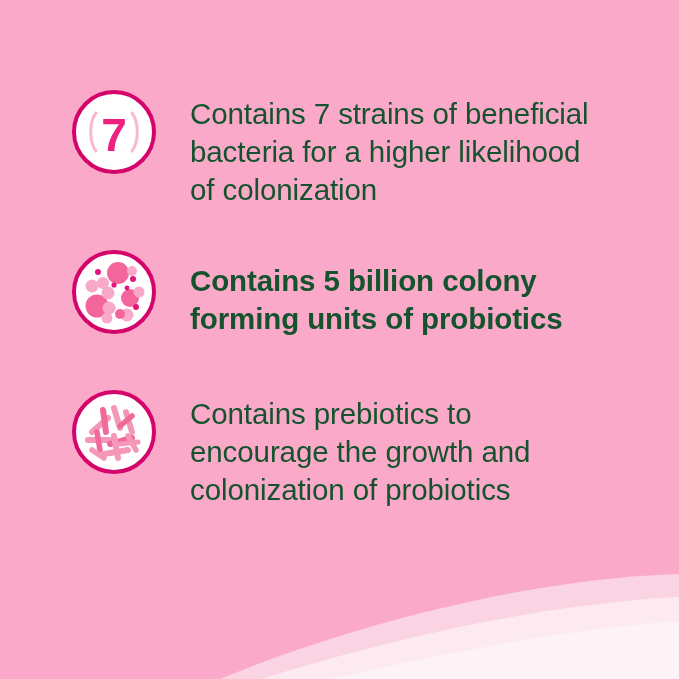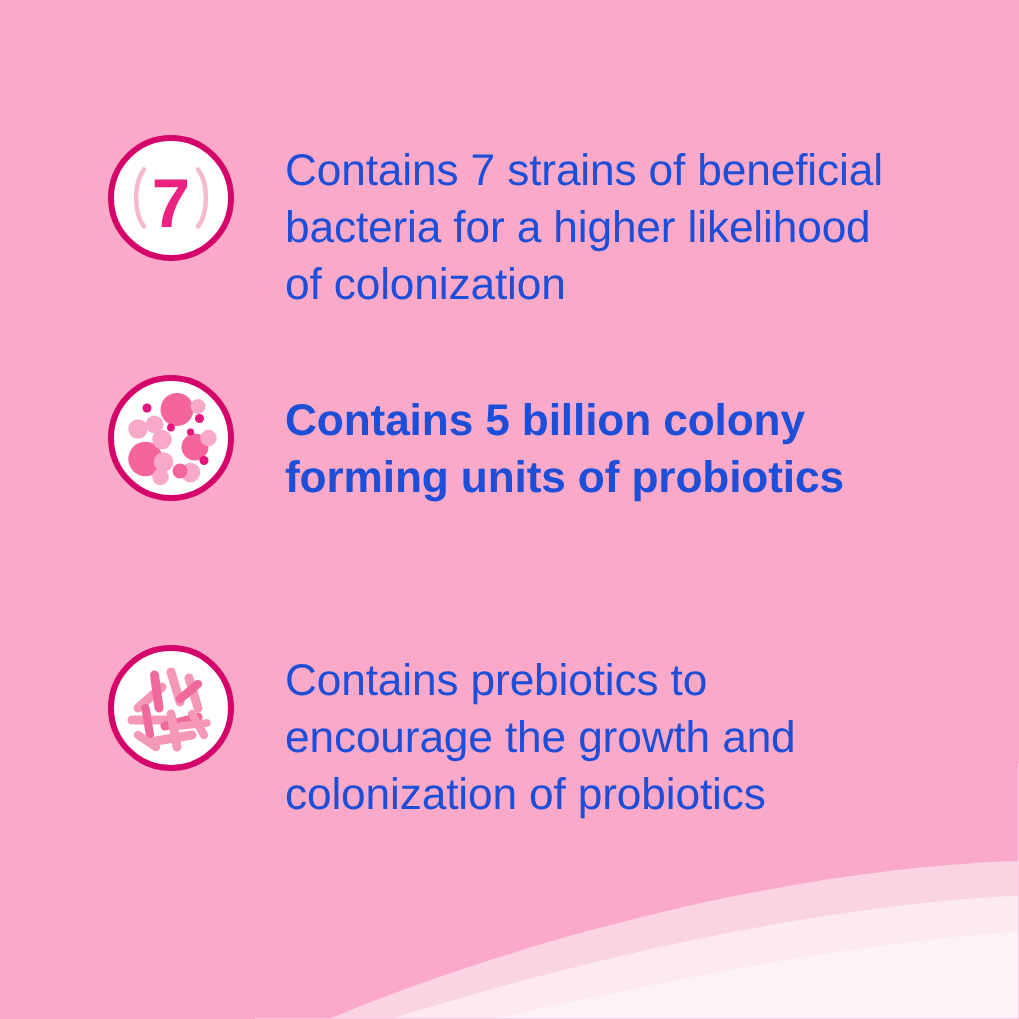--- a/index.html
+++ b/index.html
@@ -41,37 +41,37 @@
   }
 
   .feature-row {
     position: absolute;
     left: 70px;
     display: flex;
     align-items: flex-start;
   }
   #row-0 { top: 88px; }
   #row-1 { top: 248px; }
-  #row-2 { top: 428px; }
+  #row-2 { top: 388px; }
 
   .icon-badge {
     position: relative;
     flex: 0 0 auto;
     width: 88px;
     height: 88px;
   }
   .icon-badge svg {
     display: block;
     width: 88px;
     height: 88px;
   }
 
   .feature-text {
     margin-left: 32px;
-    color: #1d4ed8;
+    color: #14532d;
     font-size: 29.5px;
     line-height: 38px;
     letter-spacing: -0.1px;
     white-space: pre-line;
     padding-top: 7px;
     max-width: 470px;
   }
   #row-1 .feature-text { padding-top: 14px; font-weight: bold; }
   #row-2 .feature-text { padding-top: 7px; }
 </style>

